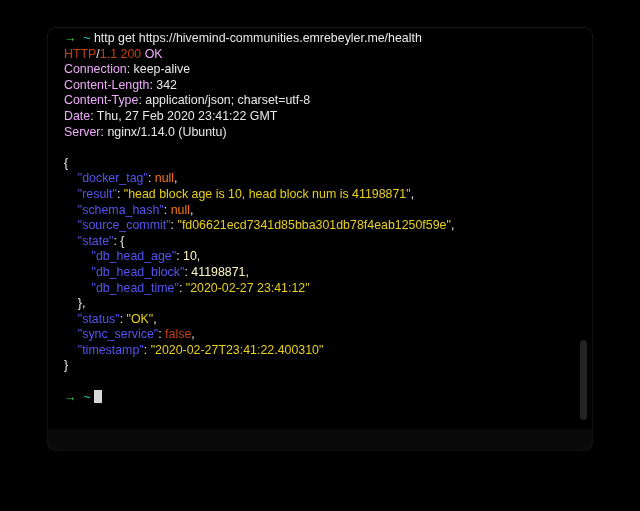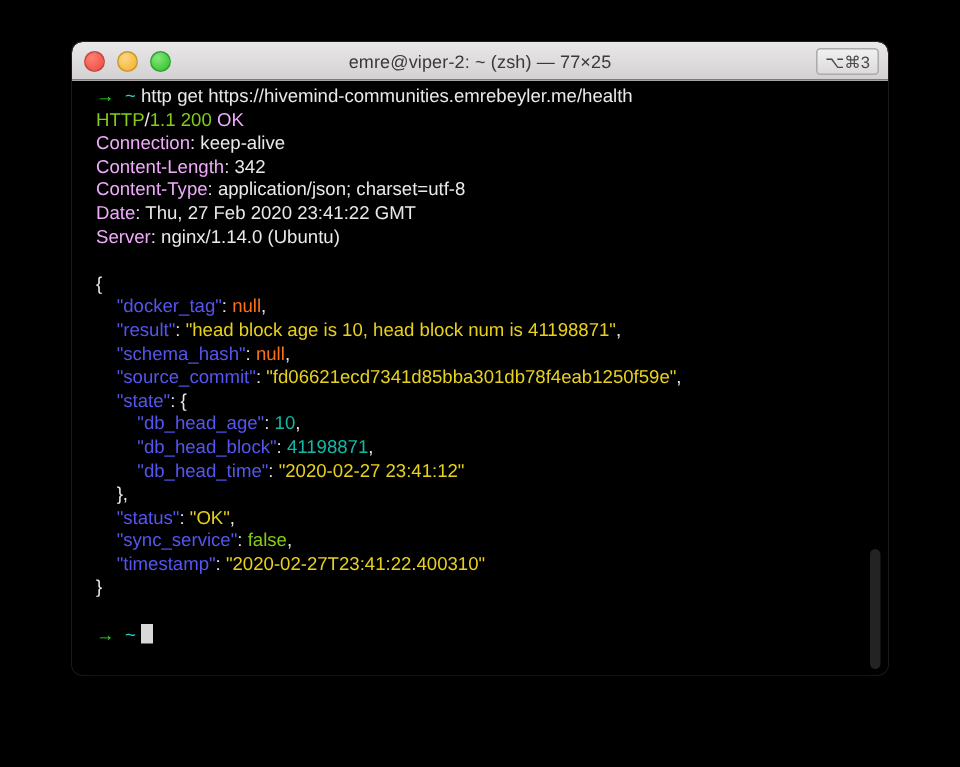--- a/index.html
+++ b/index.html
@@ -111,24 +111,24 @@
     white-space: pre;
     color: #e6e6e6;
   }
   .line { height: 15.6px; white-space: pre; }
 
   
   .c-white   { color: #e9e9e9; }
   .c-green   { color: #2ee02e; }
   .c-cyan    { color: #25d0c4; }
   .c-teal    { color: #f0abfc; }
-  .c-blue    { color: #84cc16; }
+  .c-blue    { color: #c2410c; }
   .c-key     { color: #5555f0; }
   .c-str     { color: #e8d11c; }
-  .c-num     { color: #14b8a6; }
+  .c-num     { color: #fef9c3; }
   .c-null    { color: #f97316; }
   .c-punct   { color: #e9e9e9; }
 
   #cursor-block {
     display: inline-block;
     width: 8px;
     height: 13px;
     background: #d8d8d8;
     vertical-align: -2px;
   }
@@ -151,29 +151,20 @@
     border-radius: 4px;
   }
 </style>
 </head>
 <body>
 
 <div id="screen">
 
   <div id="terminal-window">
 
-    <div id="title-bar">
-      <div id="traffic-lights">
-        <span class="light light-close"></span>
-        <span class="light light-min"></span>
-        <span class="light light-max"></span>
-      </div>
-      <div id="window-title">emre@viper-2: ~ (zsh) — 77×25</div>
-      <div id="shortcut-badge">⌥⌘3</div>
-    </div>
 
     <div id="terminal-body">
       <div id="term-lines"><div class="line"><span class="c-green">→</span><span class="c-white">  </span><span class="c-cyan">~</span><span class="c-white"> http get https://hivemind-communities.emrebeyler.me/health</span></div><div class="line"><span class="c-blue">HTTP</span><span class="c-white">/</span><span class="c-blue">1.1</span><span class="c-white"> </span><span class="c-blue">200</span><span class="c-white"> </span><span class="c-teal">OK</span></div><div class="line"><span class="c-teal">Connection</span><span class="c-white">: keep-alive</span></div><div class="line"><span class="c-teal">Content-Length</span><span class="c-white">: 342</span></div><div class="line"><span class="c-teal">Content-Type</span><span class="c-white">: application/json; charset=utf-8</span></div><div class="line"><span class="c-teal">Date</span><span class="c-white">: Thu, 27 Feb 2020 23:41:22 GMT</span></div><div class="line"><span class="c-teal">Server</span><span class="c-white">: nginx/1.14.0 (Ubuntu)</span></div><div class="line"> </div><div class="line"><span class="c-punct">{</span></div><div class="line"><span class="c-punct">    </span><span class="c-key">"docker_tag"</span><span class="c-punct">: </span><span class="c-null">null</span><span class="c-punct">,</span></div><div class="line"><span class="c-punct">    </span><span class="c-key">"result"</span><span class="c-punct">: </span><span class="c-str">"head block age is 10, head block num is 41198871"</span><span class="c-punct">,</span></div><div class="line"><span class="c-punct">    </span><span class="c-key">"schema_hash"</span><span class="c-punct">: </span><span class="c-null">null</span><span class="c-punct">,</span></div><div class="line"><span class="c-punct">    </span><span class="c-key">"source_commit"</span><span class="c-punct">: </span><span class="c-str">"fd06621ecd7341d85bba301db78f4eab1250f59e"</span><span class="c-punct">,</span></div><div class="line"><span class="c-punct">    </span><span class="c-key">"state"</span><span class="c-punct">: </span><span class="c-punct">{</span></div><div class="line"><span class="c-punct">        </span><span class="c-key">"db_head_age"</span><span class="c-punct">: </span><span class="c-num">10</span><span class="c-punct">,</span></div><div class="line"><span class="c-punct">        </span><span class="c-key">"db_head_block"</span><span class="c-punct">: </span><span class="c-num">41198871</span><span class="c-punct">,</span></div><div class="line"><span class="c-punct">        </span><span class="c-key">"db_head_time"</span><span class="c-punct">: </span><span class="c-str">"2020-02-27 23:41:12"</span></div><div class="line"><span class="c-punct">    },</span></div><div class="line"><span class="c-punct">    </span><span class="c-key">"status"</span><span class="c-punct">: </span><span class="c-str">"OK"</span><span class="c-punct">,</span></div><div class="line"><span class="c-punct">    </span><span class="c-key">"sync_service"</span><span class="c-punct">: </span><span class="c-blue">false</span><span class="c-punct">,</span></div><div class="line"><span class="c-punct">    </span><span class="c-key">"timestamp"</span><span class="c-punct">: </span><span class="c-str">"2020-02-27T23:41:22.400310"</span></div><div class="line"><span class="c-punct">}</span></div><div class="line"> </div><div class="line"><span class="c-green">→</span><span class="c-white">  </span><span class="c-cyan">~</span><span class="c-white"> </span><span id="cursor-block"></span></div></div>
 
       <div id="terminal-scrollbar">
         <div id="scrollbar-thumb"></div>
       </div>
     </div>
 
   </div>

